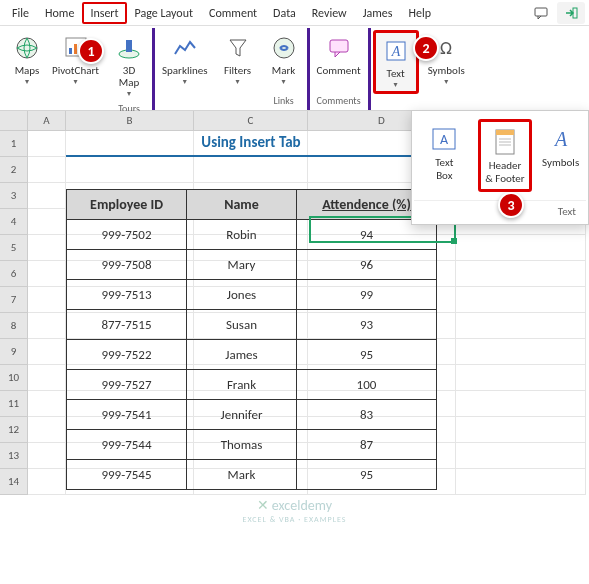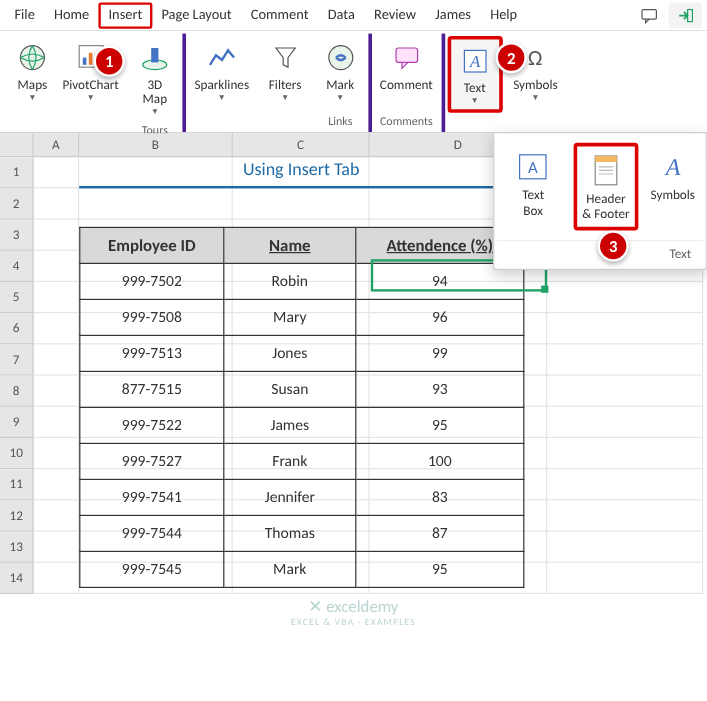--- a/index.html
+++ b/index.html
@@ -27,27 +27,27 @@
 
 .grid-area { position: relative; }
 .col-headers { display: flex; height: 20px; background: #e6e6e6; border-bottom: 1px solid #ccc; }
 .col-headers .rh-corner { width: 28px; border-right:1px solid #ccc; background:#e6e6e6; }
 .col-headers .ch { text-align:center; font-size:11px; color:#555; border-right:1px solid #ccc; line-height:20px; }
 .row { display: flex; height: 26px; }
 .row .rh { width: 28px; background:#e6e6e6; border-right:1px solid #ccc; border-bottom:1px solid #ccc; text-align:center; font-size:11px; color:#555; line-height:26px; }
 .row .cell { border-right:1px solid #e5e5e5; border-bottom:1px solid #e5e5e5; }
 
 .title-area { position: absolute; left: 66px; top: 22px; width: 370px; text-align:center; }
-.title-area .t { font-size: 15px; font-weight: normal; color: #1f6aa5; }
+.title-area .t { font-size: 15px; font-weight: bold; color: #1f6aa5; }
 .title-area .underline { height: 2px; background: #1f6aa5; margin-top: 4px; }
 
 .data-table { position: absolute; left: 66px; top: 78px; border-collapse: collapse; }
 .data-table th { background: #d9d9d9; font-weight: bold; font-size: 14px; border: 1px solid #333; padding: 6px 8px; text-align:center; }
 .data-table td { font-size: 13px; border: 1px solid #333; padding: 7px 8px; text-align:center; height: 26px; }
-.wA { width: 120px; } .wB { width: 110px; text-decoration: underline; } .wC { width: 140px; text-decoration: underline; }
+.wA { width: 120px; } .wB { width: 110px; } .wC { width: 140px; text-decoration: underline; }
 
 .sel-cell { position: absolute; border: 2px solid #21a366; pointer-events:none; }
 .sel-handle { position: absolute; width: 6px; height: 6px; background: #21a366; bottom:-3px; right:-3px; }
 
 .popover { position: absolute; right: 0; top: 110px; width: 178px; background: #fff; border: 1px solid #ccc; box-shadow: 0 4px 12px rgba(0,0,0,0.2); z-index:50; padding: 6px 2px 2px; }
 .popover .row2 { display:flex; justify-content: space-around; padding: 2px 0; }
 .popover .pbtn { display:flex; flex-direction:column; align-items:center; width: 54px; padding: 4px 2px; }
 .popover .pbtn.highlight { border: 3px solid #d00; border-radius:3px; }
 .popover .pbtn .icon { width:32px; height:32px; display:flex; align-items:center; justify-content:center; }
 .popover .pbtn .txt { font-size: 11px; text-align:center; line-height:1.15; margin-top:2px; }

